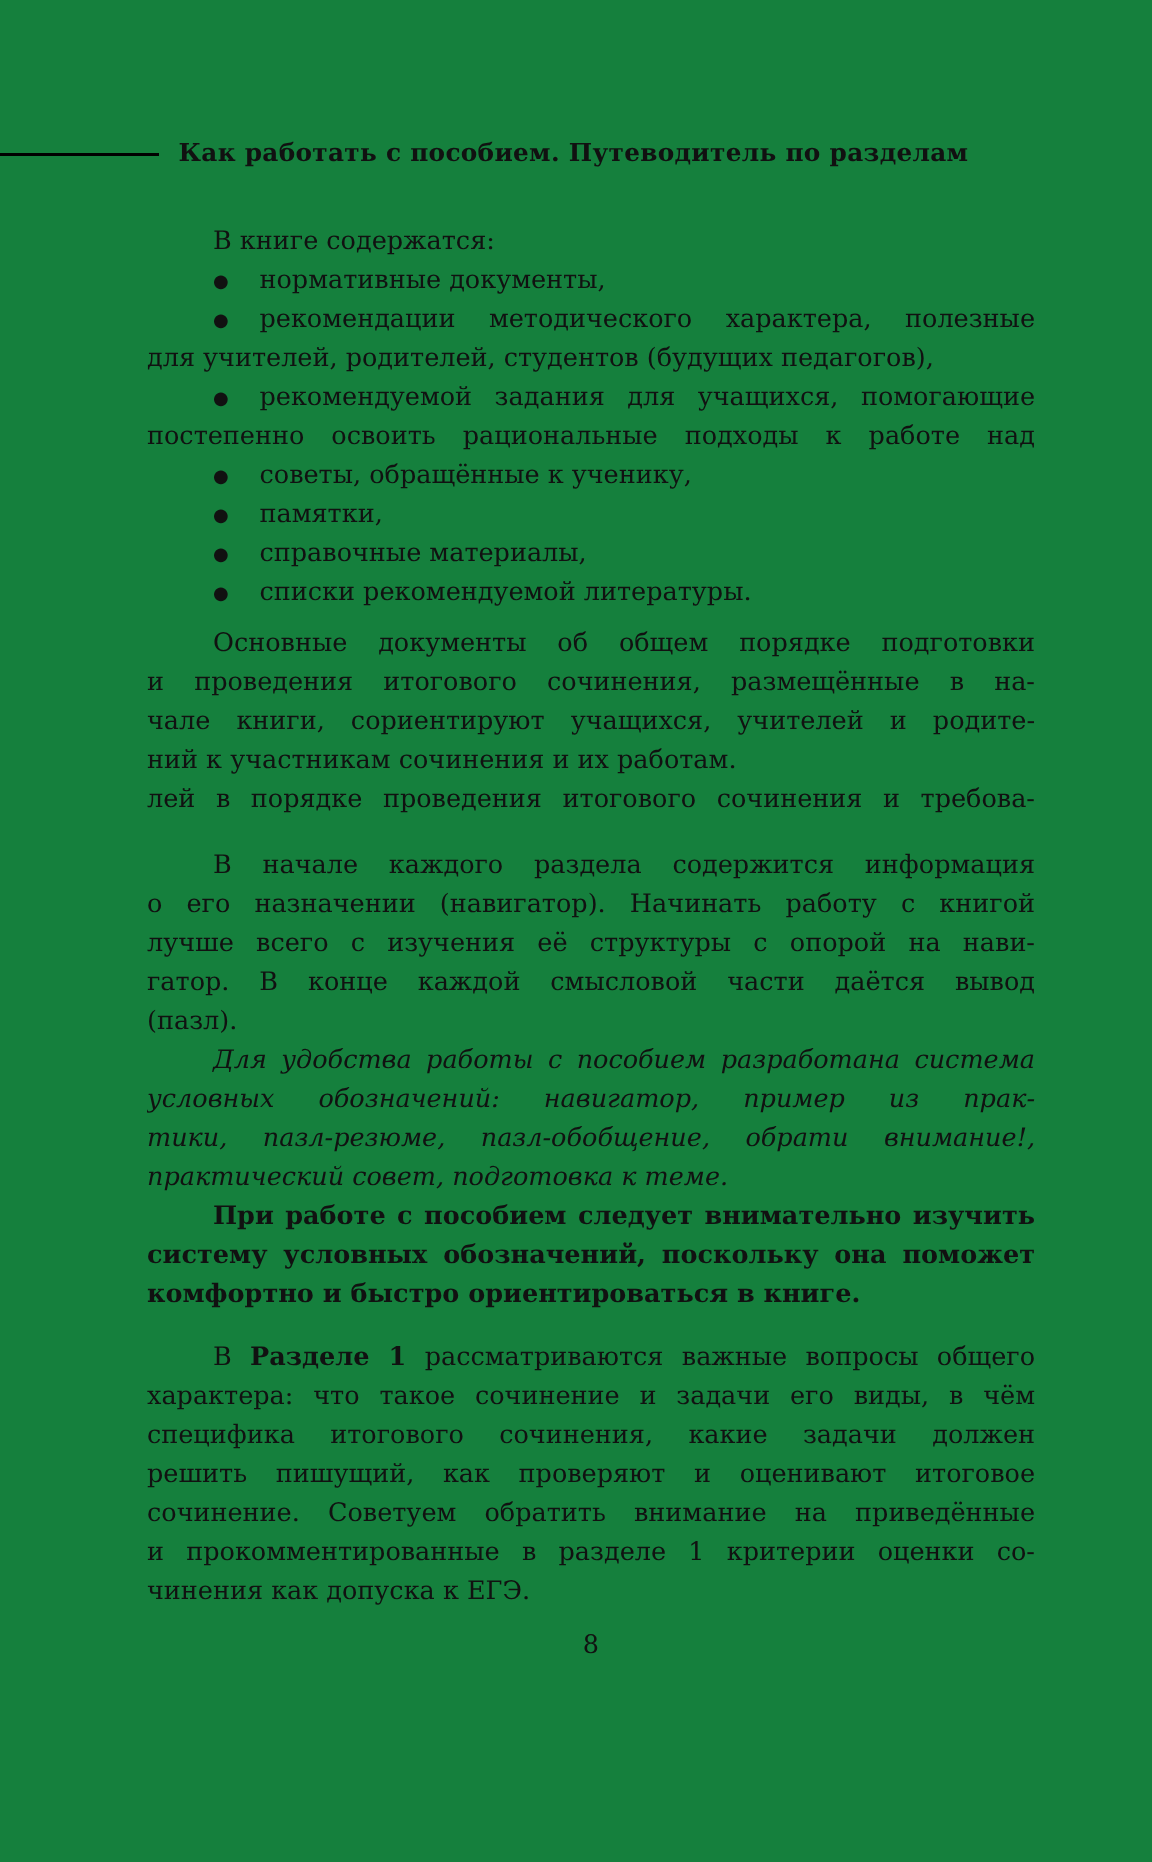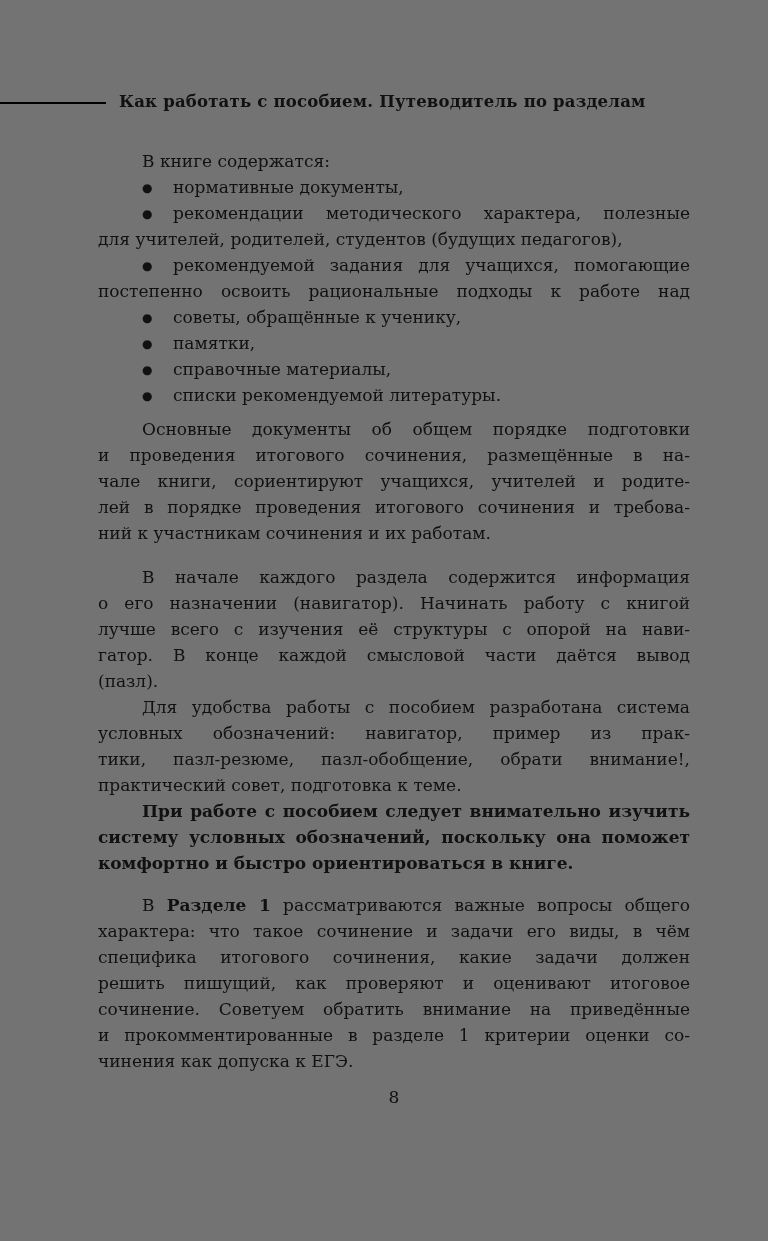--- a/index.html
+++ b/index.html
@@ -4,21 +4,21 @@
 <style>
   html, body {
     margin: 0;
     padding: 0;
     background: #ffffff;
   }
   .page {
     position: relative;
     width: 768px;
     height: 1241px;
-    background: #737373;
+    background: #15803d;
     font-family: "DejaVu Serif", serif;
     color: #111111;
     overflow: hidden;
   }
   .header {
     position: absolute;
     top: 90px;
     left: 0;
     width: 768px;
     height: 30px;
@@ -65,21 +65,21 @@
   }
   .bullet {
     display: inline-block;
     width: 31px;
     font-size: 12px;
     vertical-align: 1px;
     text-indent: 0;
   }
   .para-1 { margin-top: 8px; }
   .para-2 { margin-top: 18px; }
-  .para-3 { margin-top: 0; }
+  .para-3 { margin-top: 0; font-style: italic; }
   .para-4 { margin-top: 0; font-weight: bold; }
   .para-5 { margin-top: 16px; }
   .bold-ref { font-weight: bold; }
   .page-number {
     margin-top: 10px;
     line-height: 26px;
     text-align: center;
     text-align-last: center;
     font-size: 17px;
   }
@@ -115,22 +115,22 @@
       <div class="l withdot end"><span class="bullet">●</span><span>справочные материалы,</span></div>
 
       <div class="l withdot end"><span class="bullet">●</span><span>списки рекомендуемой литературы.</span></div>
 
     </div>
 
     <div class="para-1">
       <div class="l ind">Основные документы об общем порядке подготовки</div>
       <div class="l">и проведения итогового сочинения, размещённые в на-</div>
       <div class="l">чале книги, сориентируют учащихся, учителей и родите-</div>
+      <div class="l end">ний к участникам сочинения и их работам.</div>
       <div class="l">лей в порядке проведения итогового сочинения и требова-</div>
-      <div class="l end">ний к участникам сочинения и их работам.</div>
     </div>
 
     <div class="para-2">
       <div class="l ind">В начале каждого раздела содержится информация</div>
       <div class="l">о его назначении (навигатор). Начинать работу с книгой</div>
       <div class="l">лучше всего с изучения её структуры с опорой на нави-</div>
       <div class="l">гатор. В конце каждой смысловой части даётся вывод</div>
       <div class="l end">(пазл).</div>
     </div>
 

